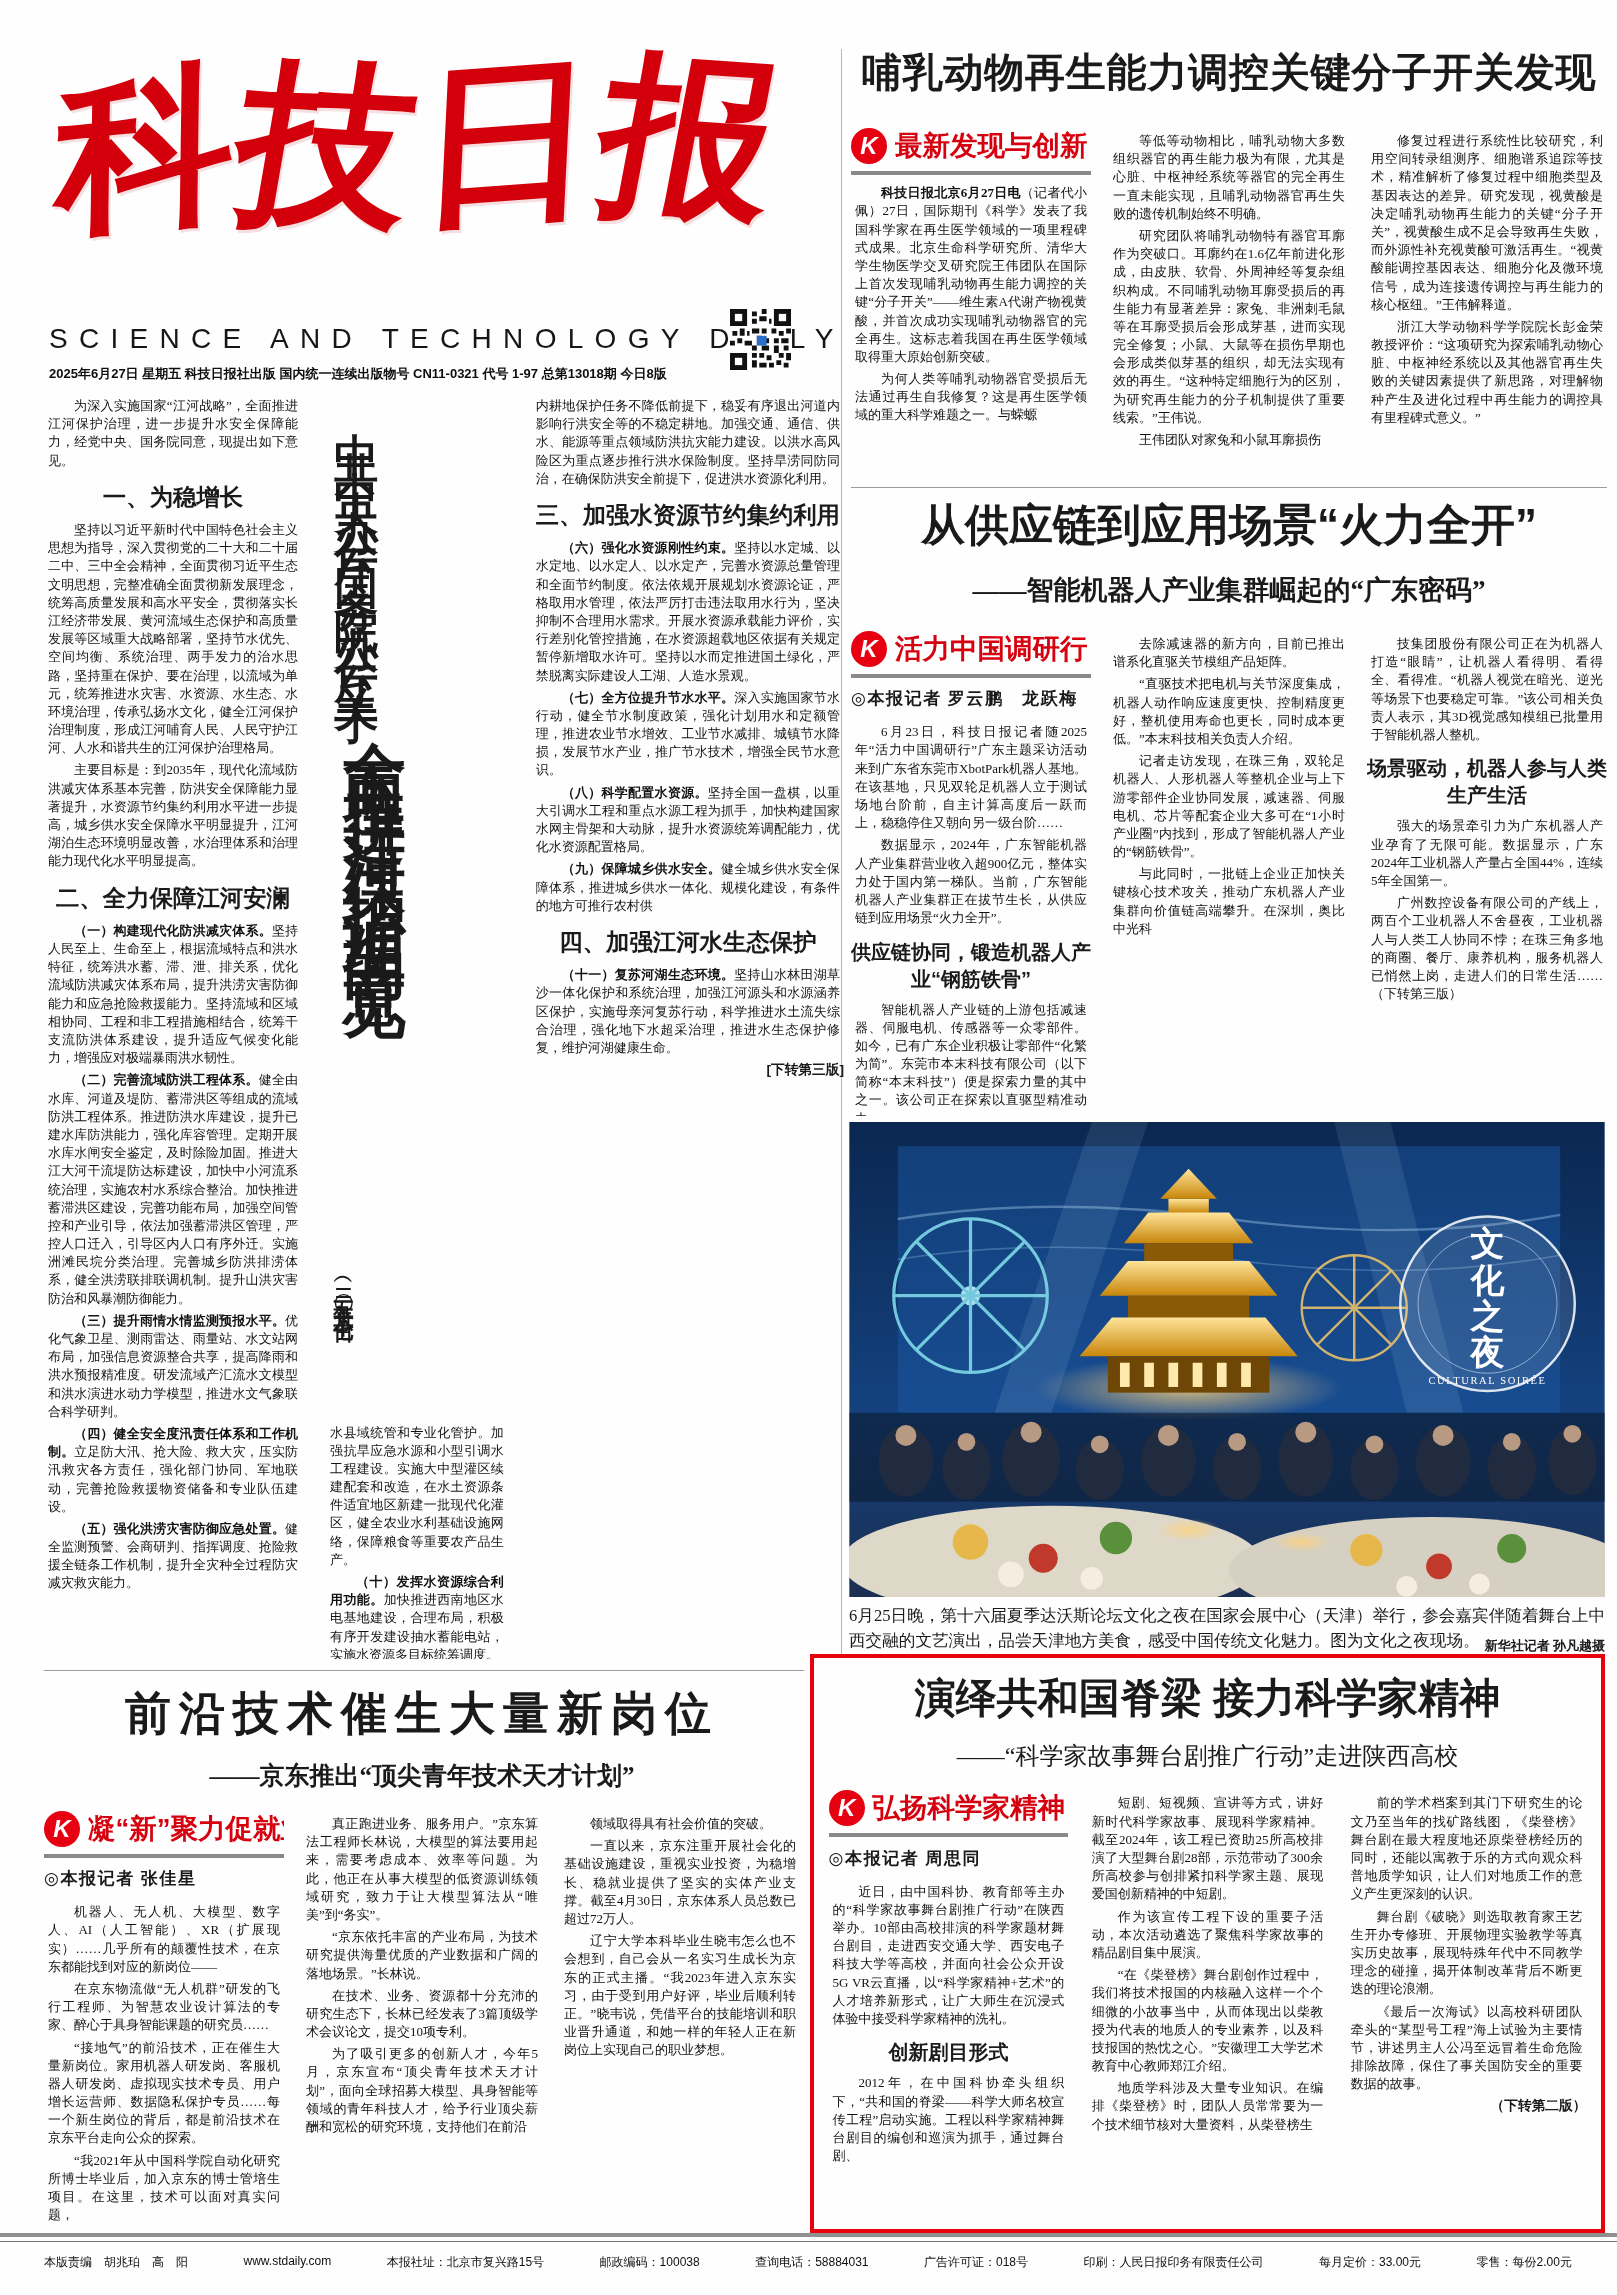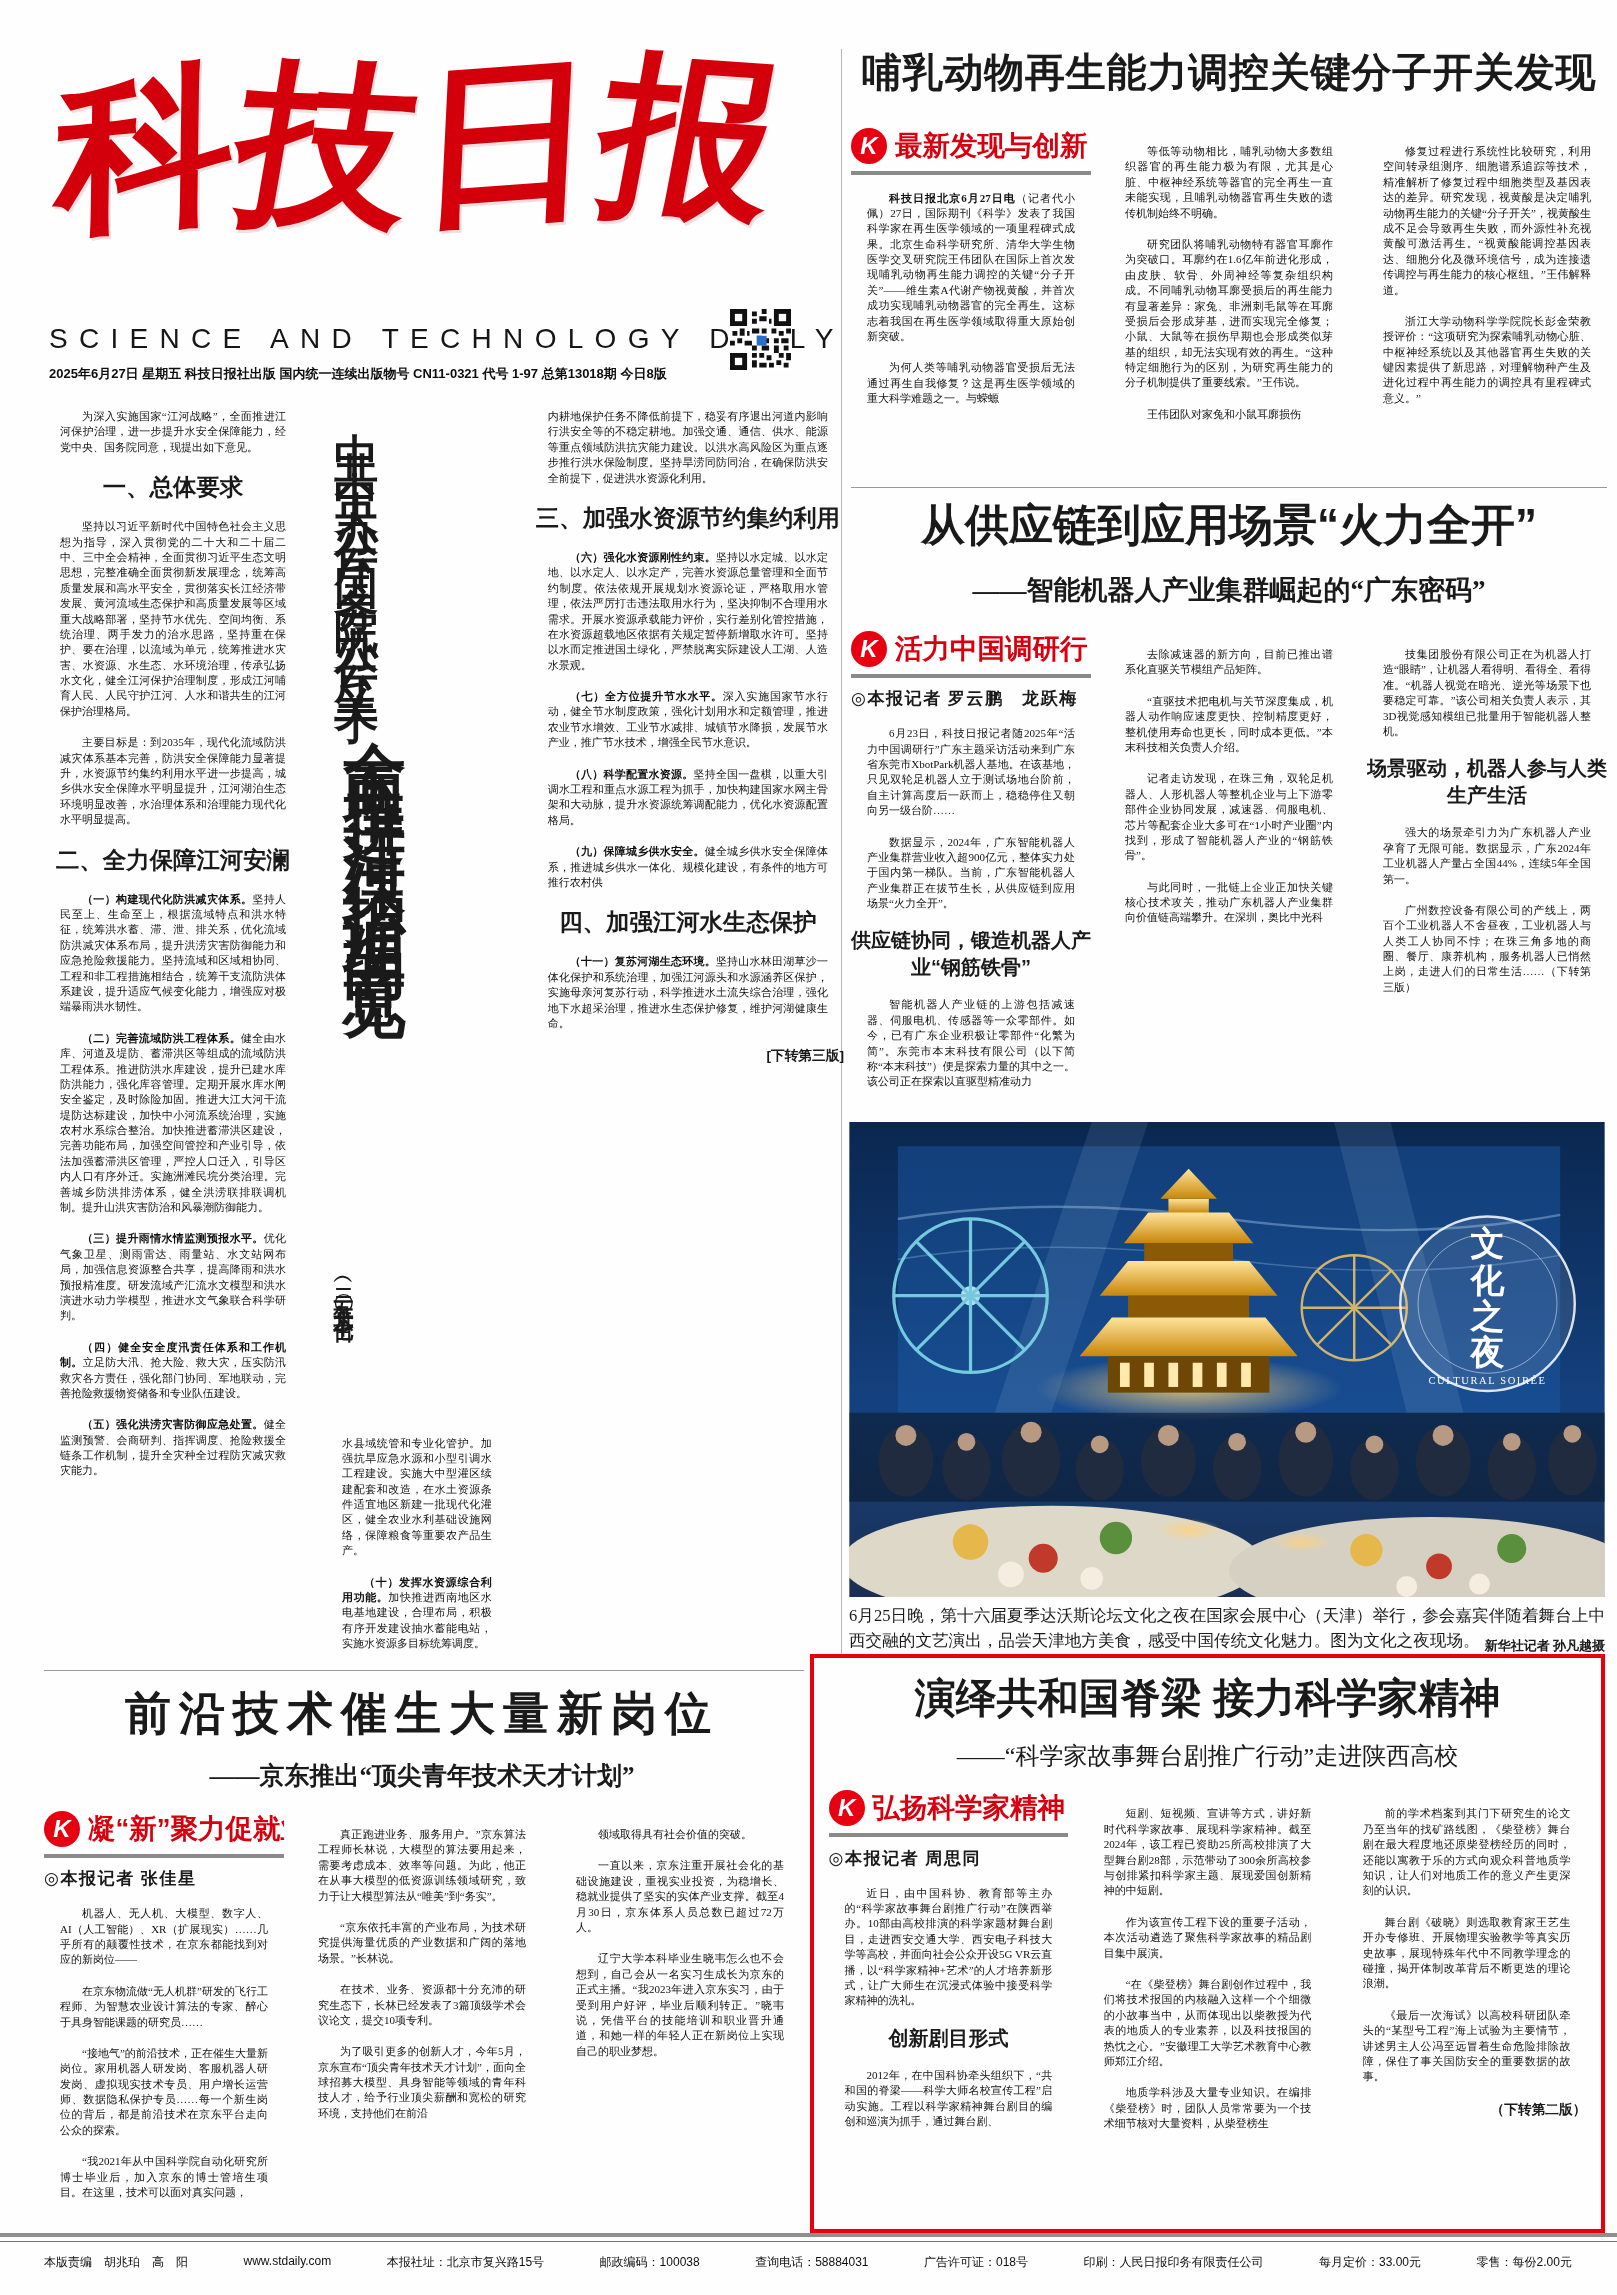--- a/index.html
+++ b/index.html
@@ -15,21 +15,21 @@
   #brand span{display:inline-block;text-shadow:2.4px 3.2px 0 rgba(190,0,10,.12);}
   #engname{left:49px;top:323px;width:712px;font-size:28px;letter-spacing:11.3px;color:#161616;font-weight:500;white-space:nowrap;}
   #dateline{left:49px;top:365px;width:679px;font-size:13px;color:#0d0d0d;white-space:nowrap;font-weight:600;}
   #qr{left:730px;top:309px;width:61px;height:61px;}
 
   
   .vrule{position:absolute;width:0.8px;background:#b5b5b5;}
   .hrule{position:absolute;height:0.8px;background:#9a9a9a;}
 
   
-  .nbody p{margin:16px;font-size:11px;line-height:1.40;text-align:justify;text-indent:2em;color:#111;}
+  .nbody p{margin:4px;font-size:13px;line-height:1.40;text-align:justify;text-indent:2em;color:#111;}
   .nbody p b.im{font-weight:700;}
   .nbody .jump{font-weight:700;text-align:right;font-size:13.7px;margin-top:3.2px;font-family:"Liberation Sans","DejaVu Sans",sans-serif;}
   .cols{display:flex;}
   .col{overflow:hidden;}
 
   .kicker{display:flex;align-items:center;gap:8px;margin-bottom:3.2px;}
   .klogo{width:36px;height:36px;border-radius:50%;background:#e60012;color:#fff;flex:0 0 36px;
          display:flex;align-items:center;justify-content:center;font-weight:900;font-size:24px;
          font-family:"Liberation Sans","DejaVu Sans",sans-serif;font-style:italic;}
   .ktext{color:#d7000f;font-weight:800;font-size:27.5px;font-family:"Liberation Sans","DejaVu Sans",sans-serif;white-space:nowrap;}
@@ -130,21 +130,21 @@
       </div>
     <div class="col">
         <p>修复过程进行系统性比较研究，利用空间转录组测序、细胞谱系追踪等技术，精准解析了修复过程中细胞类型及基因表达的差异。研究发现，视黄酸是决定哺乳动物再生能力的关键“分子开关”，视黄酸生成不足会导致再生失败，而外源性补充视黄酸可激活再生。“视黄酸能调控基因表达、细胞分化及微环境信号，成为连接遗传调控与再生能力的核心枢纽。”王伟解释道。</p>
         <p>浙江大学动物科学学院院长彭金荣教授评价：“这项研究为探索哺乳动物心脏、中枢神经系统以及其他器官再生失败的关键因素提供了新思路，对理解物种产生及进化过程中再生能力的调控具有里程碑式意义。”</p>
       </div>
   </div>
 
   <div id="doc" class="abs nbody">
     <div class="dcol1">
         <p>为深入实施国家“江河战略”，全面推进江河保护治理，进一步提升水安全保障能力，经党中央、国务院同意，现提出如下意见。</p>
-        <h4 class="dsec sans">一、总体要求</h4>
+        <h4 class="dsec sans">一、为稳增长</h4>
         <p>坚持以习近平新时代中国特色社会主义思想为指导，深入贯彻党的二十大和二十届二中、三中全会精神，全面贯彻习近平生态文明思想，完整准确全面贯彻新发展理念，统筹高质量发展和高水平安全，贯彻落实长江经济带发展、黄河流域生态保护和高质量发展等区域重大战略部署，坚持节水优先、空间均衡、系统治理、两手发力的治水思路，坚持重在保护、要在治理，以流域为单元，统筹推进水灾害、水资源、水生态、水环境治理，传承弘扬水文化，健全江河保护治理制度，形成江河哺育人民、人民守护江河、人水和谐共生的江河保护治理格局。</p>
         <p>主要目标是：到2035年，现代化流域防洪减灾体系基本完善，防洪安全保障能力显著提升，水资源节约集约利用水平进一步提高，城乡供水安全保障水平明显提升，江河湖泊生态环境明显改善，水治理体系和治理能力现代化水平明显提高。</p>
         <h4 class="dsec sans">二、全力保障江河安澜</h4>
         <p><b class="im">（一）构建现代化防洪减灾体系。</b>坚持人民至上、生命至上，根据流域特点和洪水特征，统筹洪水蓄、滞、泄、排关系，优化流域防洪减灾体系布局，提升洪涝灾害防御能力和应急抢险救援能力。坚持流域和区域相协同、工程和非工程措施相结合，统筹干支流防洪体系建设，提升适应气候变化能力，增强应对极端暴雨洪水韧性。</p>
         <p><b class="im">（二）完善流域防洪工程体系。</b>健全由水库、河道及堤防、蓄滞洪区等组成的流域防洪工程体系。推进防洪水库建设，提升已建水库防洪能力，强化库容管理。定期开展水库水闸安全鉴定，及时除险加固。推进大江大河干流堤防达标建设，加快中小河流系统治理，实施农村水系综合整治。加快推进蓄滞洪区建设，完善功能布局，加强空间管控和产业引导，依法加强蓄滞洪区管理，严控人口迁入，引导区内人口有序外迁。实施洲滩民垸分类治理。完善城乡防洪排涝体系，健全洪涝联排联调机制。提升山洪灾害防治和风暴潮防御能力。</p>
         <p><b class="im">（三）提升雨情水情监测预报水平。</b>优化气象卫星、测雨雷达、雨量站、水文站网布局，加强信息资源整合共享，提高降雨和洪水预报精准度。研发流域产汇流水文模型和洪水演进水动力学模型，推进水文气象联合科学研判。</p>
         <p><b class="im">（四）健全安全度汛责任体系和工作机制。</b>立足防大汛、抢大险、救大灾，压实防汛救灾各方责任，强化部门协同、军地联动，完善抢险救援物资储备和专业队伍建设。</p>
         <p><b class="im">（五）强化洪涝灾害防御应急处置。</b>健全监测预警、会商研判、指挥调度、抢险救援全链条工作机制，提升全灾种全过程防灾减灾救灾能力。</p>
       </div>
     <div class="dmid">

